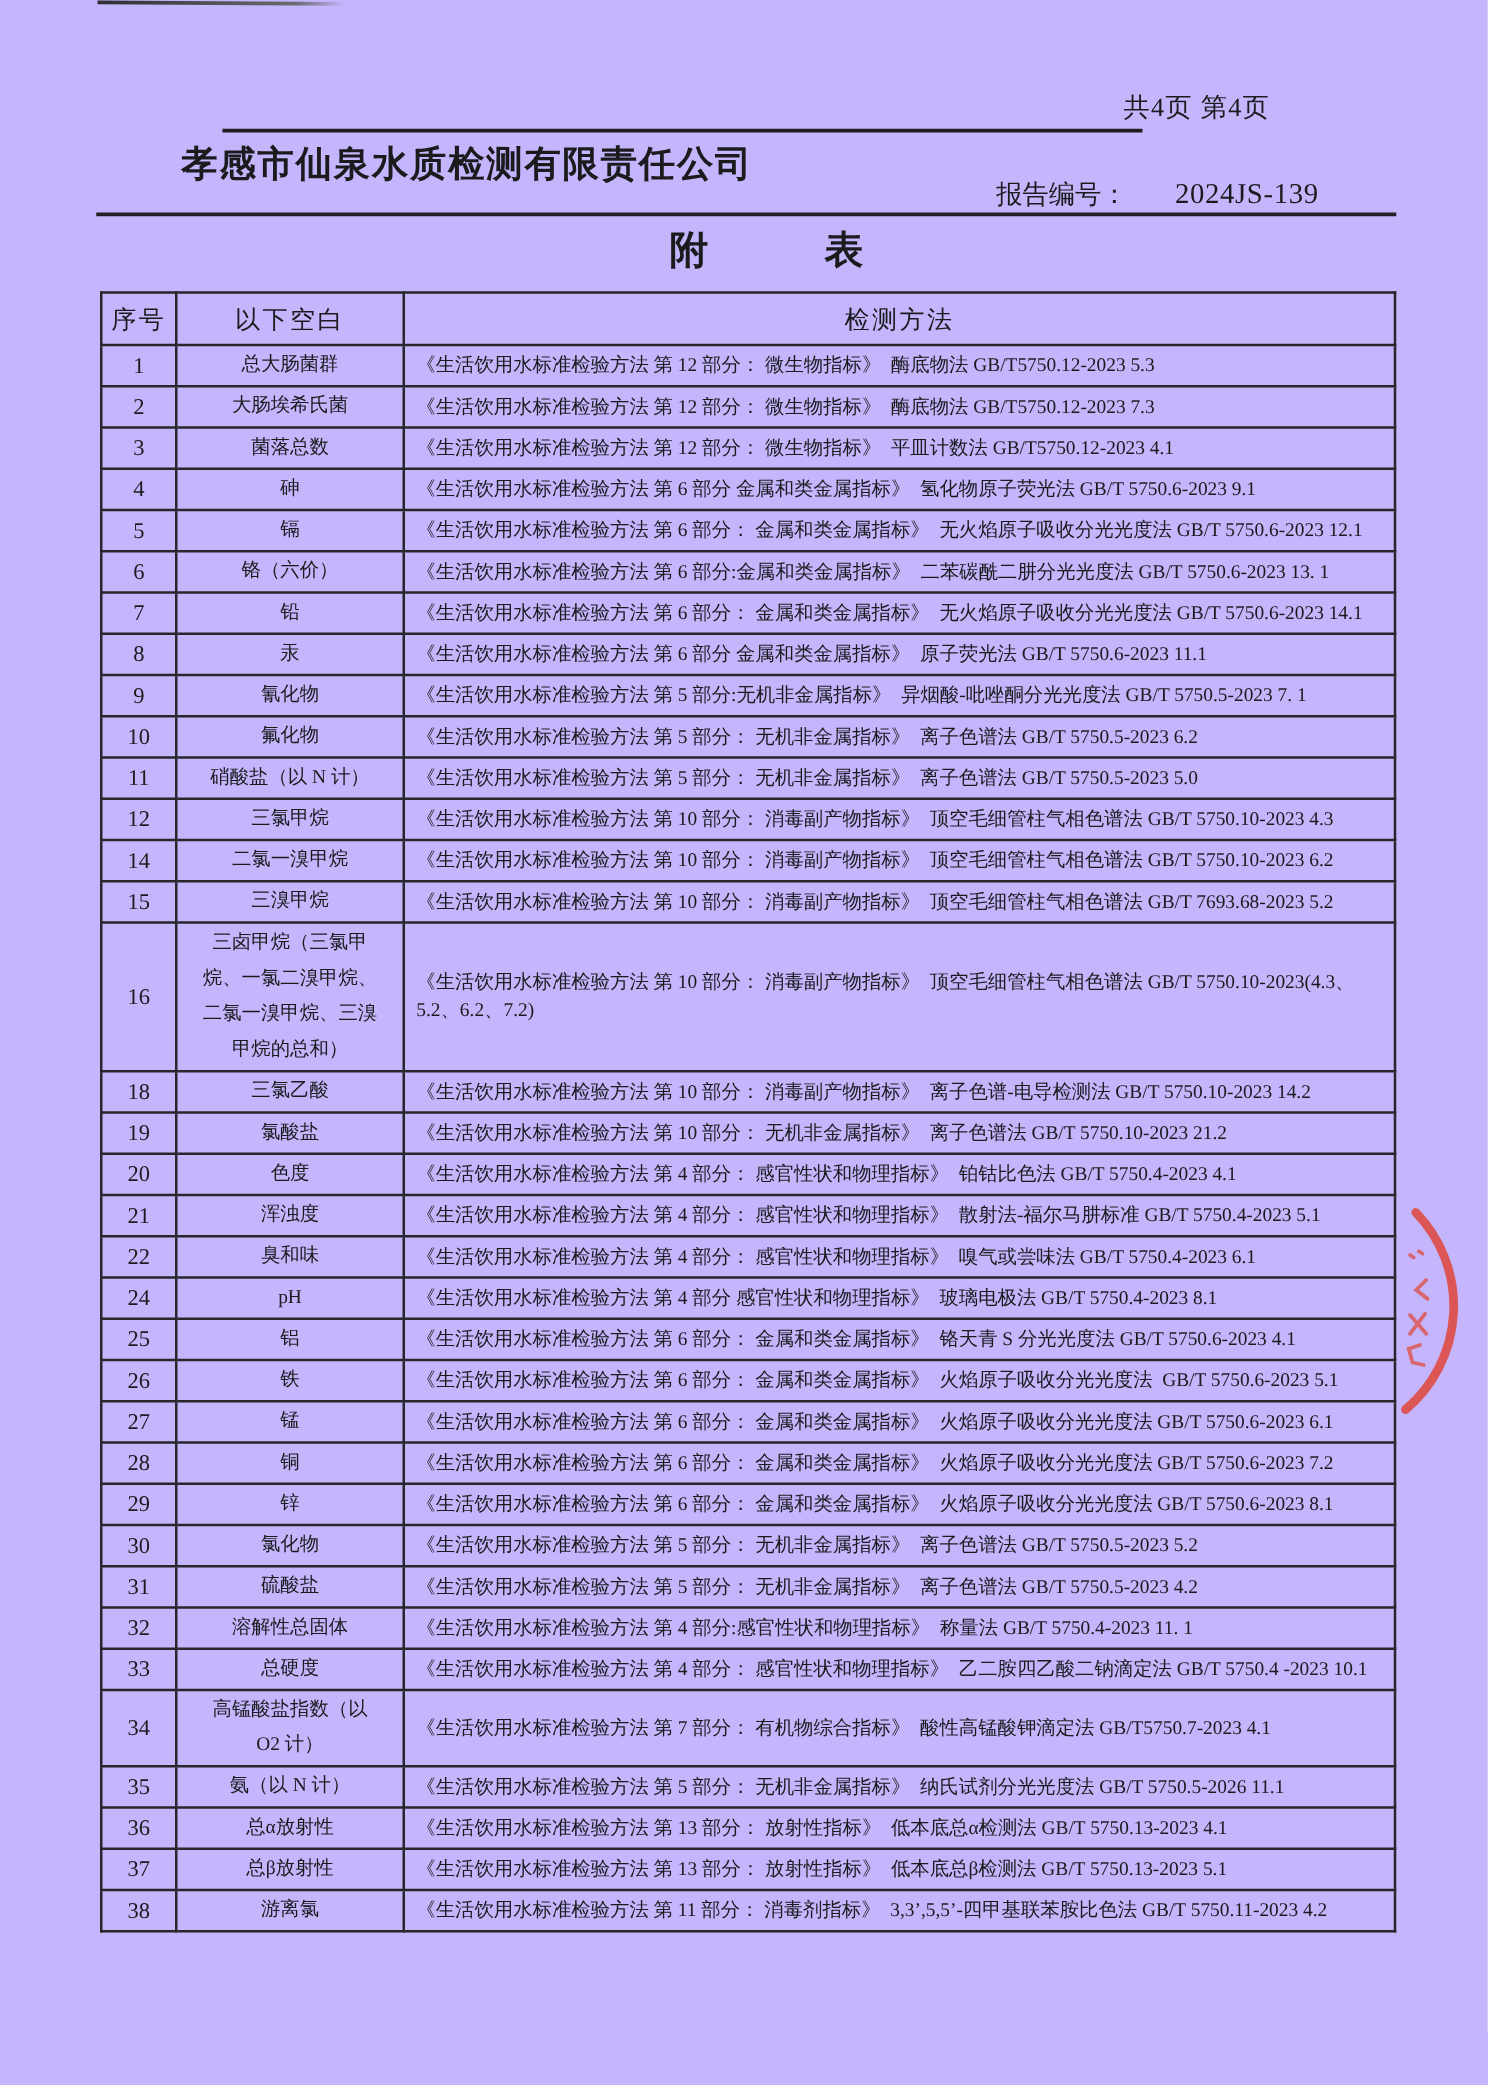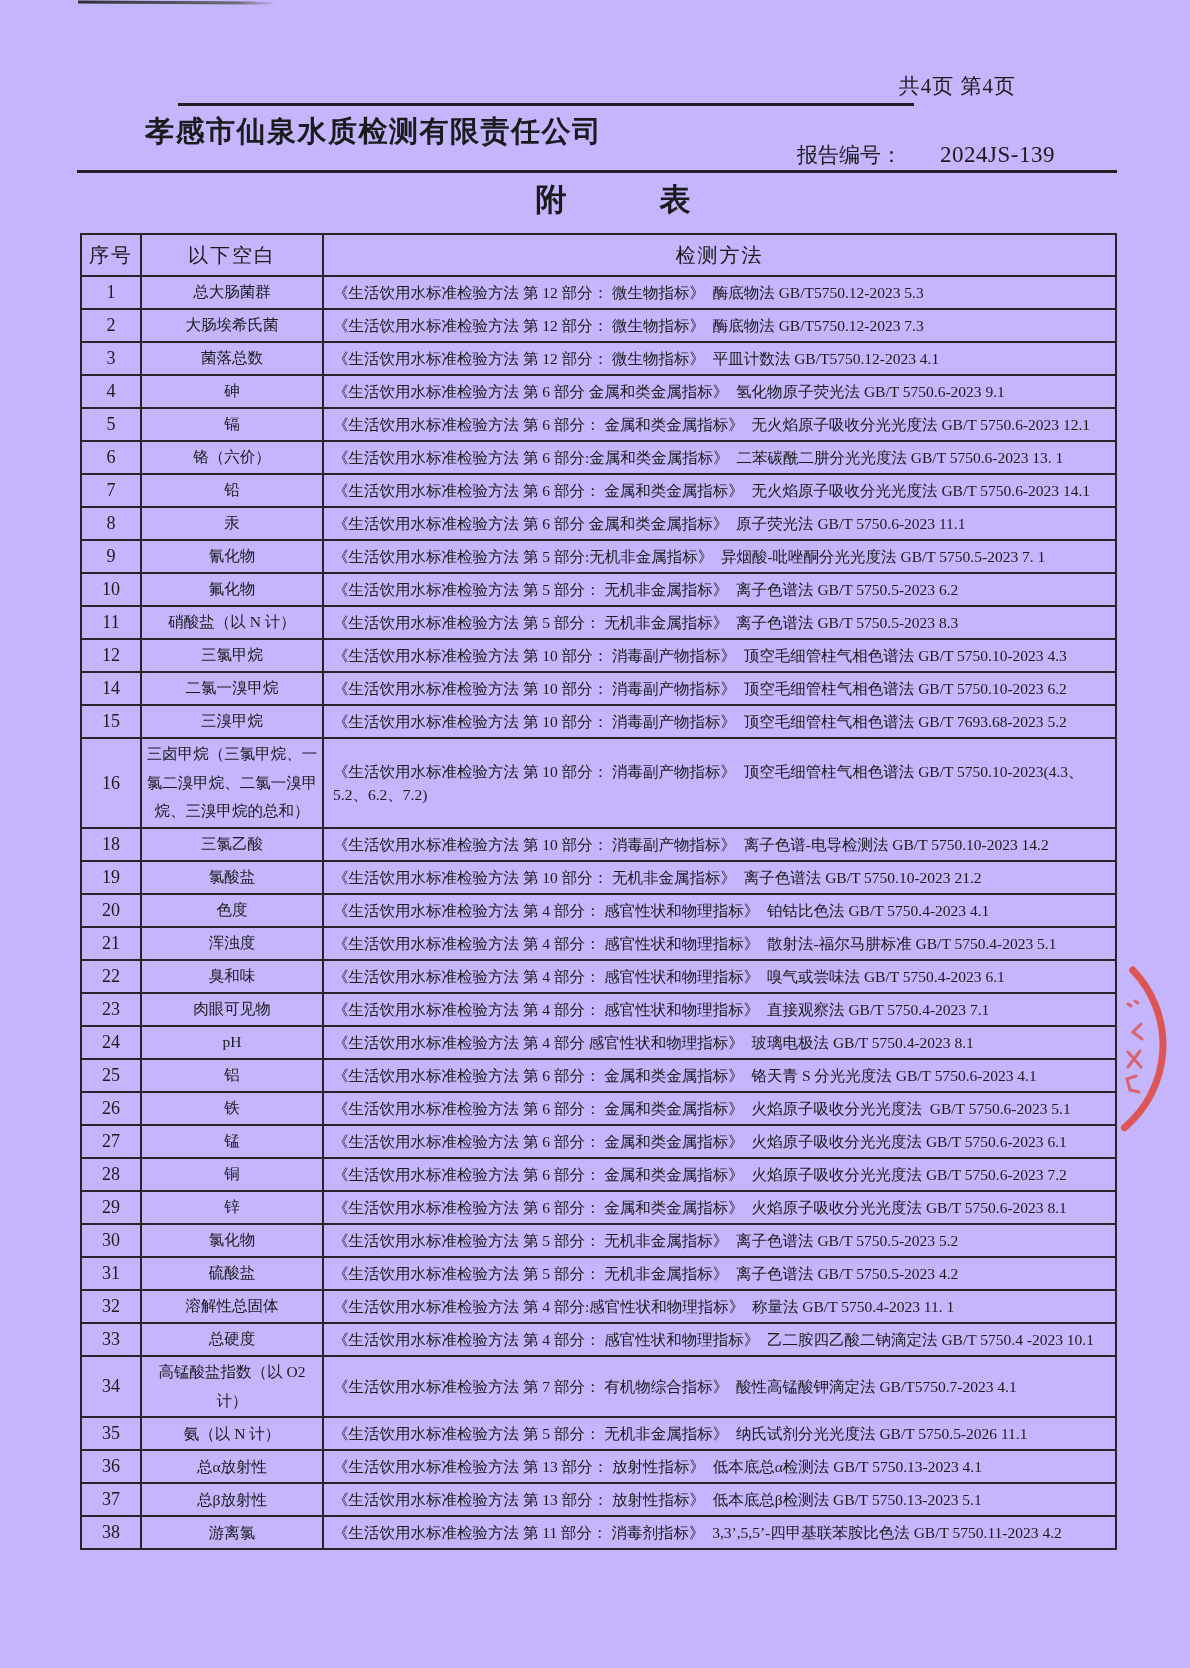--- a/index.html
+++ b/index.html
@@ -20,21 +20,21 @@
   .report .val{font-size:23px;margin-left:38px;letter-spacing:.5px;}
   .rule2{position:absolute;top:170px;left:77px;width:1040px;height:2.5px;background:#222226;}
   .doc-title{position:absolute;top:179px;left:0;width:100%;text-align:center;
     font-size:31px;font-weight:bold;transform:translateX(18px);}
   table.methods{position:absolute;top:233px;left:80px;width:1035px;
     border-collapse:collapse;table-layout:fixed;}
   table.methods th,table.methods td{border:2px solid #26262b;vertical-align:middle;overflow:hidden;}
   table.methods thead th{height:40px;font-size:20px;font-weight:normal;letter-spacing:2px;padding:0;}
   table.methods tbody tr{height:33px;}
   td.no{text-align:center;font-size:18px;padding:0;}
-  td.item{text-align:center;font-size:15.5px;line-height:1.85;padding:1px 4px;}
+  td.item{text-align:center;font-size:15.5px;line-height:1.85;padding:1px 18px;}
   td.method{font-size:15.5px;line-height:1.5;padding:2px 6px 2px 9px;white-space:pre-wrap;}
   .footer-note{position:absolute;top:1691px;left:0;width:1160px;text-align:left;
     font-size:27px;letter-spacing:3px;}
   .stamp{position:absolute;top:930px;left:1040px;width:150px;height:240px;
     opacity:.92;filter:blur(.3px);}
 </style>
 </head>
 <body>
 
 <div class="page">
@@ -112,21 +112,21 @@
           <td class="method">《生活饮用水标准检验方法 第 5 部分:无机非金属指标》  异烟酸-吡唑酮分光光度法 GB/T 5750.5-2023 7. 1</td>
         </tr>
         <tr>
           <td class="no">10</td>
           <td class="item">氟化物</td>
           <td class="method">《生活饮用水标准检验方法 第 5 部分： 无机非金属指标》  离子色谱法 GB/T 5750.5-2023 6.2</td>
         </tr>
         <tr>
           <td class="no">11</td>
           <td class="item">硝酸盐（以 N 计）</td>
-          <td class="method">《生活饮用水标准检验方法 第 5 部分： 无机非金属指标》  离子色谱法 GB/T 5750.5-2023 8.3</td>
+          <td class="method">《生活饮用水标准检验方法 第 5 部分： 无机非金属指标》  离子色谱法 GB/T 5750.5-2023 5.0</td>
         </tr>
         <tr>
           <td class="no">12</td>
           <td class="item">三氯甲烷</td>
           <td class="method">《生活饮用水标准检验方法 第 10 部分： 消毒副产物指标》  顶空毛细管柱气相色谱法 GB/T 5750.10-2023 4.3</td>
         </tr>
         <tr>
           <td class="no">14</td>
           <td class="item">二氯一溴甲烷</td>
           <td class="method">《生活饮用水标准检验方法 第 10 部分： 消毒副产物指标》  顶空毛细管柱气相色谱法 GB/T 5750.10-2023 6.2</td>
@@ -158,25 +158,20 @@
         </tr>
         <tr>
           <td class="no">21</td>
           <td class="item">浑浊度</td>
           <td class="method">《生活饮用水标准检验方法 第 4 部分： 感官性状和物理指标》  散射法-福尔马肼标准 GB/T 5750.4-2023 5.1</td>
         </tr>
         <tr>
           <td class="no">22</td>
           <td class="item">臭和味</td>
           <td class="method">《生活饮用水标准检验方法 第 4 部分： 感官性状和物理指标》  嗅气或尝味法 GB/T 5750.4-2023 6.1</td>
-        </tr>
-        <tr>
-          <td class="no">23</td>
-          <td class="item">肉眼可见物</td>
-          <td class="method">《生活饮用水标准检验方法 第 4 部分： 感官性状和物理指标》  直接观察法 GB/T 5750.4-2023 7.1</td>
         </tr>
         <tr>
           <td class="no">24</td>
           <td class="item">pH</td>
           <td class="method">《生活饮用水标准检验方法 第 4 部分 感官性状和物理指标》  玻璃电极法 GB/T 5750.4-2023 8.1</td>
         </tr>
         <tr>
           <td class="no">25</td>
           <td class="item">铝</td>
           <td class="method">《生活饮用水标准检验方法 第 6 部分： 金属和类金属指标》  铬天青 S 分光光度法 GB/T 5750.6-2023 4.1</td>

